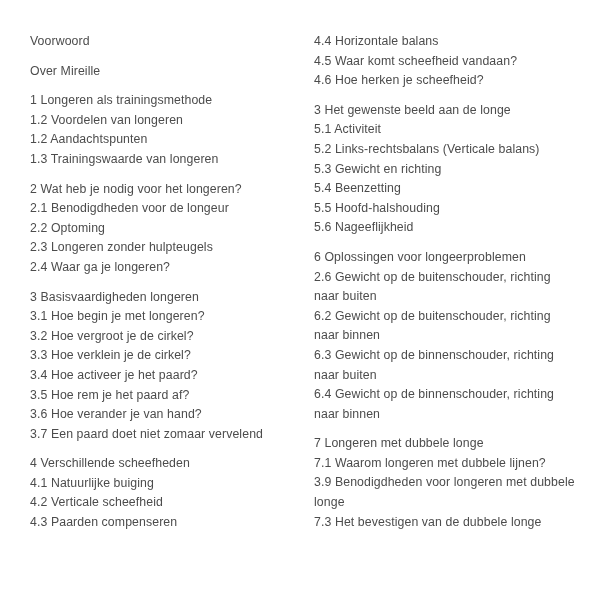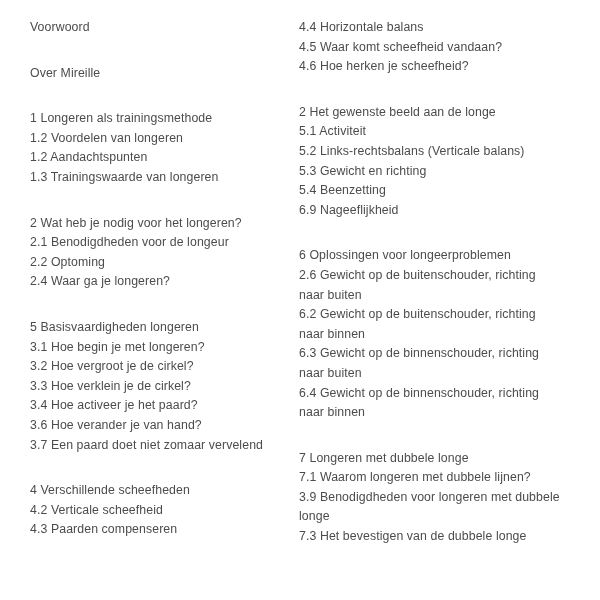--- a/index.html
+++ b/index.html
@@ -12,75 +12,79 @@
     background: #ffffff;
     font-family: "Liberation Sans", sans-serif;
     color: #4a4a4a;
     overflow: hidden;
   }
   .page {
     position: relative;
     width: 600px;
     height: 600px;
     box-sizing: border-box;
-    padding: 18px 22px 10px 30px;
+    padding: 32px 22px 10px 30px;
     display: flex;
-    gap: 7px;
+    gap: 22px;
   }
   .column {
     width: 262px;
     flex: 0 0 262px;
   }
   .toc-line {
     font-size: 12.3px;
     line-height: 19.6px;
     color: #4c4c4c;
     letter-spacing: 0.1px;
     white-space: pre-wrap;
   }
   .toc-line.spacer-before {
-    margin-top: 26px;
+    margin-top: 10px;
   }
 </style>
 </head>
 <body>
 
 <div class="page">
   <div class="column" id="left-col">
       <div class="toc-line">Voorwoord</div>
       <div class="toc-line spacer-before">Over Mireille</div>
       <div class="toc-line spacer-before">1 Longeren als trainingsmethode</div>
       <div class="toc-line">1.2 Voordelen van longeren</div>
       <div class="toc-line">1.2 Aandachtspunten</div>
       <div class="toc-line">1.3 Trainingswaarde van longeren</div>
       <div class="toc-line spacer-before">2 Wat heb je nodig voor het longeren?</div>
       <div class="toc-line">2.1 Benodigdheden voor de longeur</div>
       <div class="toc-line">2.2 Optoming</div>
+      <div class="toc-line">2.3 Longeren zonder hulpteugels</div>
       <div class="toc-line">2.4 Waar ga je longeren?</div>
-      <div class="toc-line spacer-before">5 Basisvaardigheden longeren</div>
+      <div class="toc-line spacer-before">3 Basisvaardigheden longeren</div>
       <div class="toc-line">3.1 Hoe begin je met longeren?</div>
       <div class="toc-line">3.2 Hoe vergroot je de cirkel?</div>
       <div class="toc-line">3.3 Hoe verklein je de cirkel?</div>
       <div class="toc-line">3.4 Hoe activeer je het paard?</div>
+      <div class="toc-line">3.5 Hoe rem je het paard af?</div>
       <div class="toc-line">3.6 Hoe verander je van hand?</div>
       <div class="toc-line">3.7 Een paard doet niet zomaar vervelend</div>
       <div class="toc-line spacer-before">4 Verschillende scheefheden</div>
+      <div class="toc-line">4.1 Natuurlijke buiging</div>
       <div class="toc-line">4.2 Verticale scheefheid</div>
       <div class="toc-line">4.3 Paarden compenseren</div>
     </div>
   <div class="column" id="right-col">
       <div class="toc-line">4.4 Horizontale balans</div>
       <div class="toc-line">4.5 Waar komt scheefheid vandaan?</div>
       <div class="toc-line">4.6 Hoe herken je scheefheid?</div>
-      <div class="toc-line spacer-before">2 Het gewenste beeld aan de longe</div>
+      <div class="toc-line spacer-before">3 Het gewenste beeld aan de longe</div>
       <div class="toc-line">5.1 Activiteit</div>
       <div class="toc-line">5.2 Links-rechtsbalans (Verticale balans)</div>
       <div class="toc-line">5.3 Gewicht en richting</div>
       <div class="toc-line">5.4 Beenzetting</div>
-      <div class="toc-line">6.9 Nageeflijkheid</div>
+      <div class="toc-line">5.5 Hoofd-halshouding</div>
+      <div class="toc-line">5.6 Nageeflijkheid</div>
       <div class="toc-line spacer-before">6 Oplossingen voor longeerproblemen</div>
       <div class="toc-line">2.6 Gewicht op de buitenschouder, richting naar buiten</div>
       <div class="toc-line">6.2 Gewicht op de buitenschouder, richting naar binnen</div>
       <div class="toc-line">6.3 Gewicht op de binnenschouder, richting naar buiten</div>
       <div class="toc-line">6.4 Gewicht op de binnenschouder, richting naar binnen</div>
       <div class="toc-line spacer-before">7 Longeren met dubbele longe</div>
       <div class="toc-line">7.1 Waarom longeren met dubbele lijnen?</div>
       <div class="toc-line">3.9 Benodigdheden voor longeren met dubbele longe</div>
       <div class="toc-line">7.3 Het bevestigen van de dubbele longe</div>
     </div>

